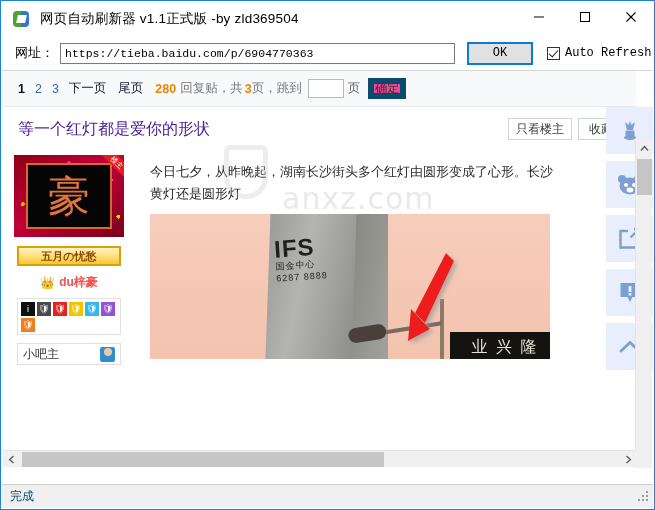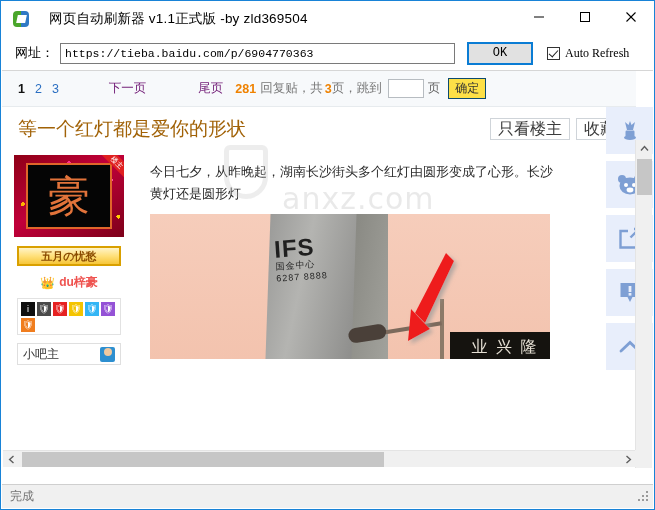--- a/index.html
+++ b/index.html
@@ -9,21 +9,21 @@
     background:#ffffff;
   }
   #app{
     position:relative; width:655px; height:510px;
     border:1px solid #1883d7; background:#ffffff;
   }
 
   
   .titlebar{
     position:absolute; left:0; top:0; width:653px; height:36px;
-    background:#ffffff; display:flex; align-items:center;gap:9px;
+    background:#ffffff; display:flex; align-items:center;
   }
   .app-icon{
     width:18px;height:18px;margin-left:12px;margin-right:9px;position:relative;flex:none;
   }
   .app-icon .s1{position:absolute;left:0;top:1px;width:8px;height:16px;background:#4aa62b;border-radius:4px 0 0 4px;}
   .app-icon .s2{position:absolute;left:8px;top:1px;width:8px;height:16px;background:#2f79c5;border-radius:0 4px 4px 0;}
   .app-icon .s3{position:absolute;left:4px;top:5px;width:9px;height:8px;background:#ffffff;transform:skewX(-12deg);}
   .title-text{
     font-size:13.5px;color:#000;letter-spacing:.2px;white-space:nowrap;
   }
@@ -50,21 +50,21 @@
   }
   .auto-wrap{margin-left:14px;display:flex;align-items:center;white-space:nowrap;}
   .chk{
     width:13px;height:13px;border:1px solid #333;background:#fff;margin-right:5px;
     position:relative;flex:none;
   }
   .chk:after{
     content:"";position:absolute;left:3px;top:0px;width:4px;height:8px;
     border:solid #222;border-width:0 1.6px 1.6px 0;transform:rotate(42deg);
   }
-  .auto-label{font-family:Liberation Serif, serif;font-size:12px;color:#000;}
+  .auto-label{font-family:Liberation Mono, monospace;font-size:12px;color:#000;}
 
   
   .browser{
     position:absolute;left:1px;top:69px;width:651px;height:398px;
     background:#fff;overflow:hidden;border-top:1px solid #d6d6d6;
   }
   .page{
     position:absolute;left:0;top:0;width:634px;height:381px;overflow:hidden;background:#fff;
   }
 
@@ -78,41 +78,41 @@
   }
   .tab.active{color:#1a1a1a;}
 
   
   .pager{
     height:36px;background:#f7f9fb;border-bottom:1px solid #e7ebee;
     display:flex;align-items:center;padding-left:16px;font-size:12.5px;color:#444;
   }
   .pg-num{margin-right:10px;color:#2b6fc2;cursor:pointer;}
   .pg-num.cur{color:#111;font-weight:bold;}
-  .pg-link{margin-right:12px;color:#701a75;cursor:pointer;margin-left:40px;}
+  .pg-link{margin-right:12px;color:#0f172a;cursor:pointer;}
   .pg-info{color:#777;margin-right:2px;white-space:nowrap;}
   .pg-hot{color:#ef8200;font-weight:bold;}
   .pg-box{
     width:36px;height:19px;border:1px solid #b7bcc1;background:#fff;margin:0 4px;
   }
   .pg-unit{color:#666;margin-right:8px;}
   .pg-ok{
-    width:38px;height:21px;border:1px solid #0c4a6e;background:#fde047;
+    width:38px;height:21px;border:6px solid #0c4a6e;background:#ec4899;
     font-size:12px;color:#333;display:flex;align-items:center;justify-content:center;cursor:pointer;
   }
 
   
   .thread-row{
     height:44px;display:flex;align-items:center;padding:0 12px 0 16px;background:#fff;
   }
-  .thread-title{font-size:19px;color:#a16207;white-space:nowrap;}
+  .thread-title{font-size:16px;color:#4c1d95;white-space:nowrap;}
   .thread-actions{margin-left:auto;display:flex;gap:6px;}
   .tbtn{
     height:22px;min-width:46px;padding:0 7px;border:1px solid #cfd4d9;background:#fff;
-    font-size:16px;color:#3c3c3c;display:flex;align-items:center;justify-content:center;cursor:pointer;
+    font-size:12px;color:#3c3c3c;display:flex;align-items:center;justify-content:center;cursor:pointer;
   }
 
   
   .post{display:flex;padding:0 0 0 12px;position:relative;}
   .usercard{width:120px;flex:none;padding-top:4px;position:relative;}
   .avatar-wrap{position:relative;width:110px;height:82px;overflow:hidden;}
   .avatar{
     width:110px;height:82px;
     background:
       radial-gradient(circle at 14% 20%, #ffe14d 0 2px, transparent 2px),
@@ -243,21 +243,21 @@
   }
   .hs-arrow{width:17px;height:17px;display:flex;align-items:center;justify-content:center;color:#5e5e5e;}
   .hs-thumb{position:absolute;left:19px;top:1px;width:362px;height:15px;background:#c6c6c6;}
   .corner{position:absolute;right:1px;bottom:1px;width:17px;height:17px;background:#f0f0f0;z-index:51;}
 
   
   .statusbar{
     position:absolute;left:1px;bottom:1px;width:651px;height:24px;background:#f0f0f0;
     border-top:1px solid #cfcfcf;display:flex;align-items:center;z-index:60;
   }
-  .status-text{margin-left:8px;font-size:12px;color:#737373;}
+  .status-text{margin-left:8px;font-size:12px;color:#0c4a6e;}
   .grip{
     margin-left:auto;margin-right:3px;width:12px;height:12px;position:relative;
   }
   .grip i{position:absolute;width:2px;height:2px;background:#9a9a9a;}
 </style>
 </head>
 <body>
 
 <div id="app">
 
@@ -301,21 +301,21 @@
   <div class="browser">
     <div class="page">
 
 
       <div class="pager">
         <span class="pg-num cur">1</span>
         <span class="pg-num">2</span>
         <span class="pg-num">3</span>
         <span class="pg-link">下一页</span>
         <span class="pg-link">尾页</span>
-        <span class="pg-hot">281</span>
+        <span class="pg-hot">280</span>
         <span class="pg-info" style="margin-left:4px">回复贴，共</span>
         <span class="pg-hot">3</span>
         <span class="pg-info">页，跳到</span>
         <input class="pg-box" type="text" value="" style="">
         <span class="pg-unit">页</span>
         <div class="pg-ok">确定</div>
       </div>
 
       <div class="thread-row">
         <div class="thread-title">等一个红灯都是爱你的形状</div>

